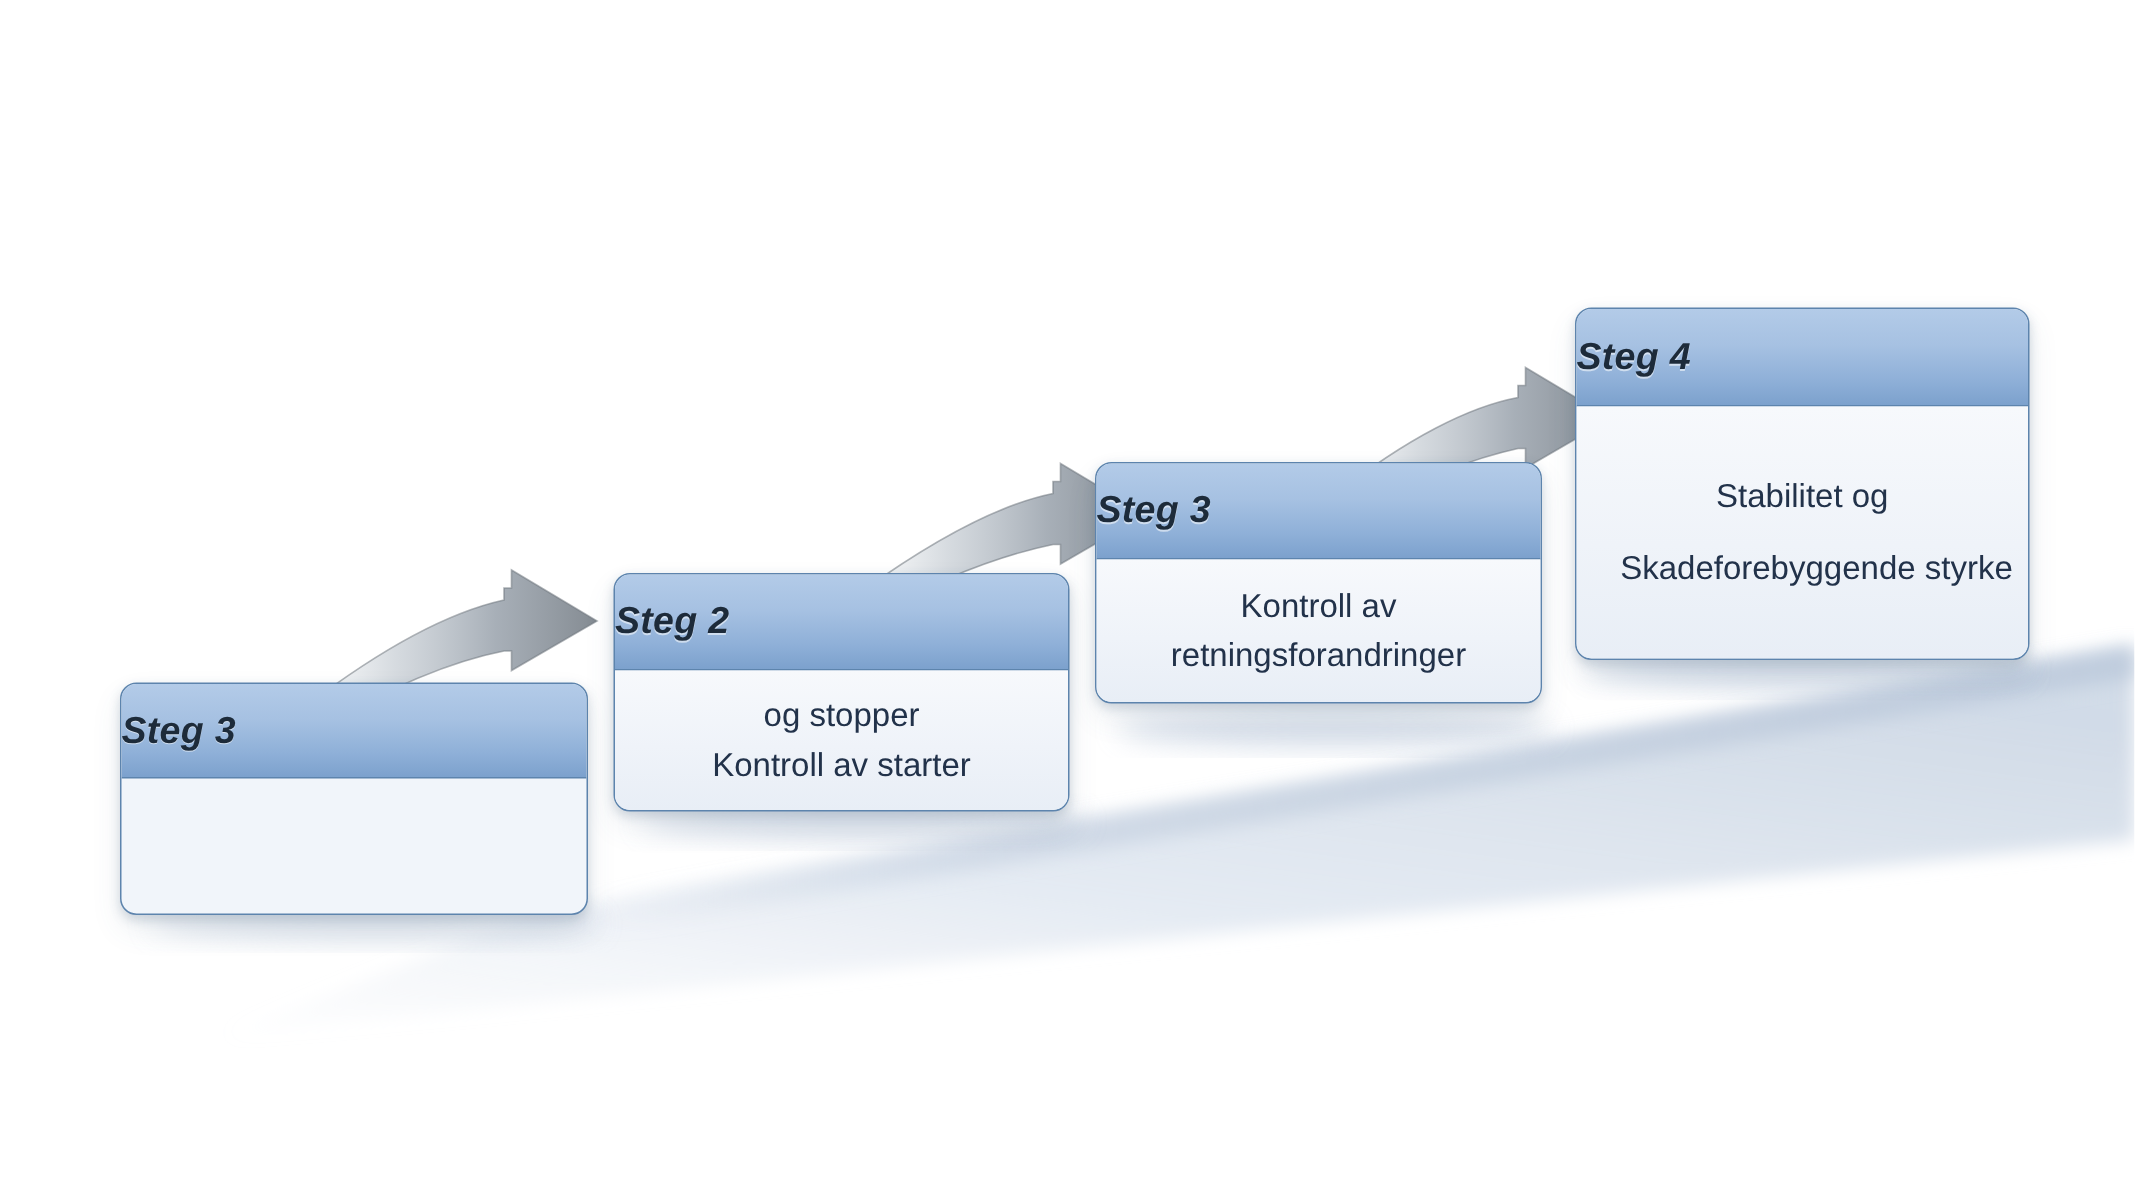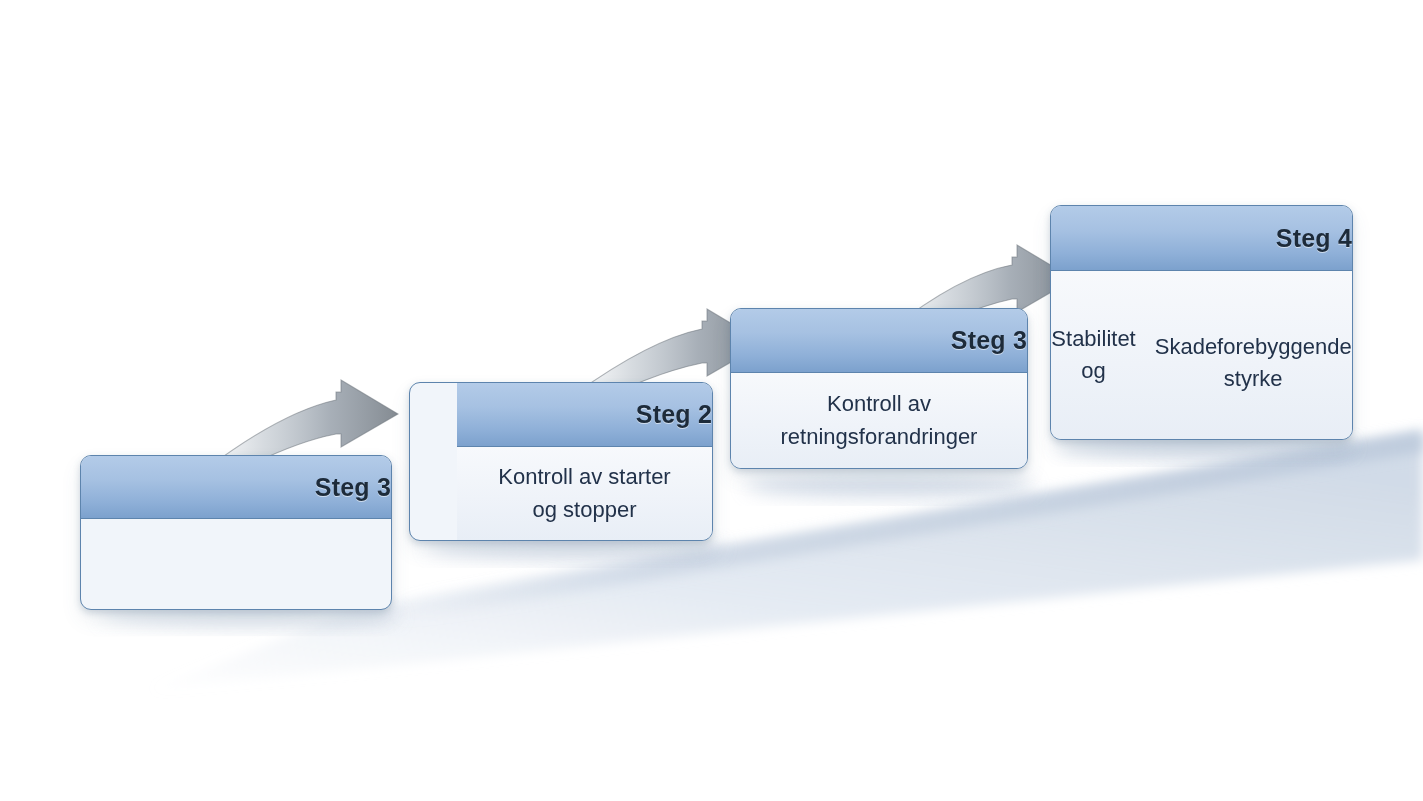--- a/index.html
+++ b/index.html
@@ -54,59 +54,60 @@
                 #8fb0d8 74%,
                 #7ca1cd 100%);
     border-bottom: 1.6px solid #5d84ad;
     display: flex;
     align-items: center;
     justify-content: center;
   }
   .step-header-inner {
     position: relative;
     width: 100%;
-    text-align: right;
+    text-align: left;
+    font-style: italic;
   }
   .step-title {
     font-size: 25px;
     font-weight: bold;
     color: #1d2b3a;
     letter-spacing: 0.2px;
     text-shadow: 0 1px 0 rgba(255,255,255,0.55);
   }
   .step-body {
     box-sizing: border-box;
     width: 100%;
     background: linear-gradient(to bottom,
                 #f7f9fc 0%,
                 #eff3f9 55%,
                 #e8eef6 100%);
     display: flex;
-    flex-direction: row;
+    flex-direction: column;
     align-items: center;
     justify-content: center;
     padding: 0 10px;
   }
   .body-para {
     text-align: center;
     color: #22324a;
     font-size: 22px;
     line-height: 1.47;
   }
   .body-para + .body-para {
     margin-top: 16px;
     margin-left: 19px;
   }
 
   
   #step-1 { left: 80px;   top: 455px; width: 312px; height: 155px; }
   #step-1 .step-header { height: 63px; }
   #step-1 .step-body   { height: calc(100% - 63px); }
 
-  #step-2 { left: 409px;  top: 382px; width: 304px; height: 159px; padding-left: 47px; }
+  #step-2 { left: 409px;  top: 382px; width: 304px; height: 159px; }
   #step-2 .step-header { height: 64px; }
   #step-2 .step-body   { height: calc(100% - 64px); }
 
   #step-3 { left: 730px;  top: 308px; width: 298px; height: 161px; }
   #step-3 .step-header { height: 64px; }
   #step-3 .step-body   { height: calc(100% - 64px); align-items: center; }
 
   #step-4 { left: 1050px; top: 205px; width: 303px; height: 235px; }
   #step-4 .step-header { height: 65px; }
   #step-4 .step-body   { height: calc(100% - 65px); }
@@ -210,22 +211,22 @@
   </div>
 
   <div class="step-box" id="step-2">
     <div class="step-header">
       <div class="step-header-inner">
         <span class="step-title">Steg 2</span>
       </div>
     </div>
     <div class="step-body">
       <div class="body-para">
+        <div>og stopper</div>
         <div>Kontroll av starter</div>
-        <div>og stopper</div>
       </div>
     </div>
   </div>
 
   <div class="step-box" id="step-3">
     <div class="step-header">
       <div class="step-header-inner">
         <span class="step-title">Steg 3</span>
       </div>
     </div>

